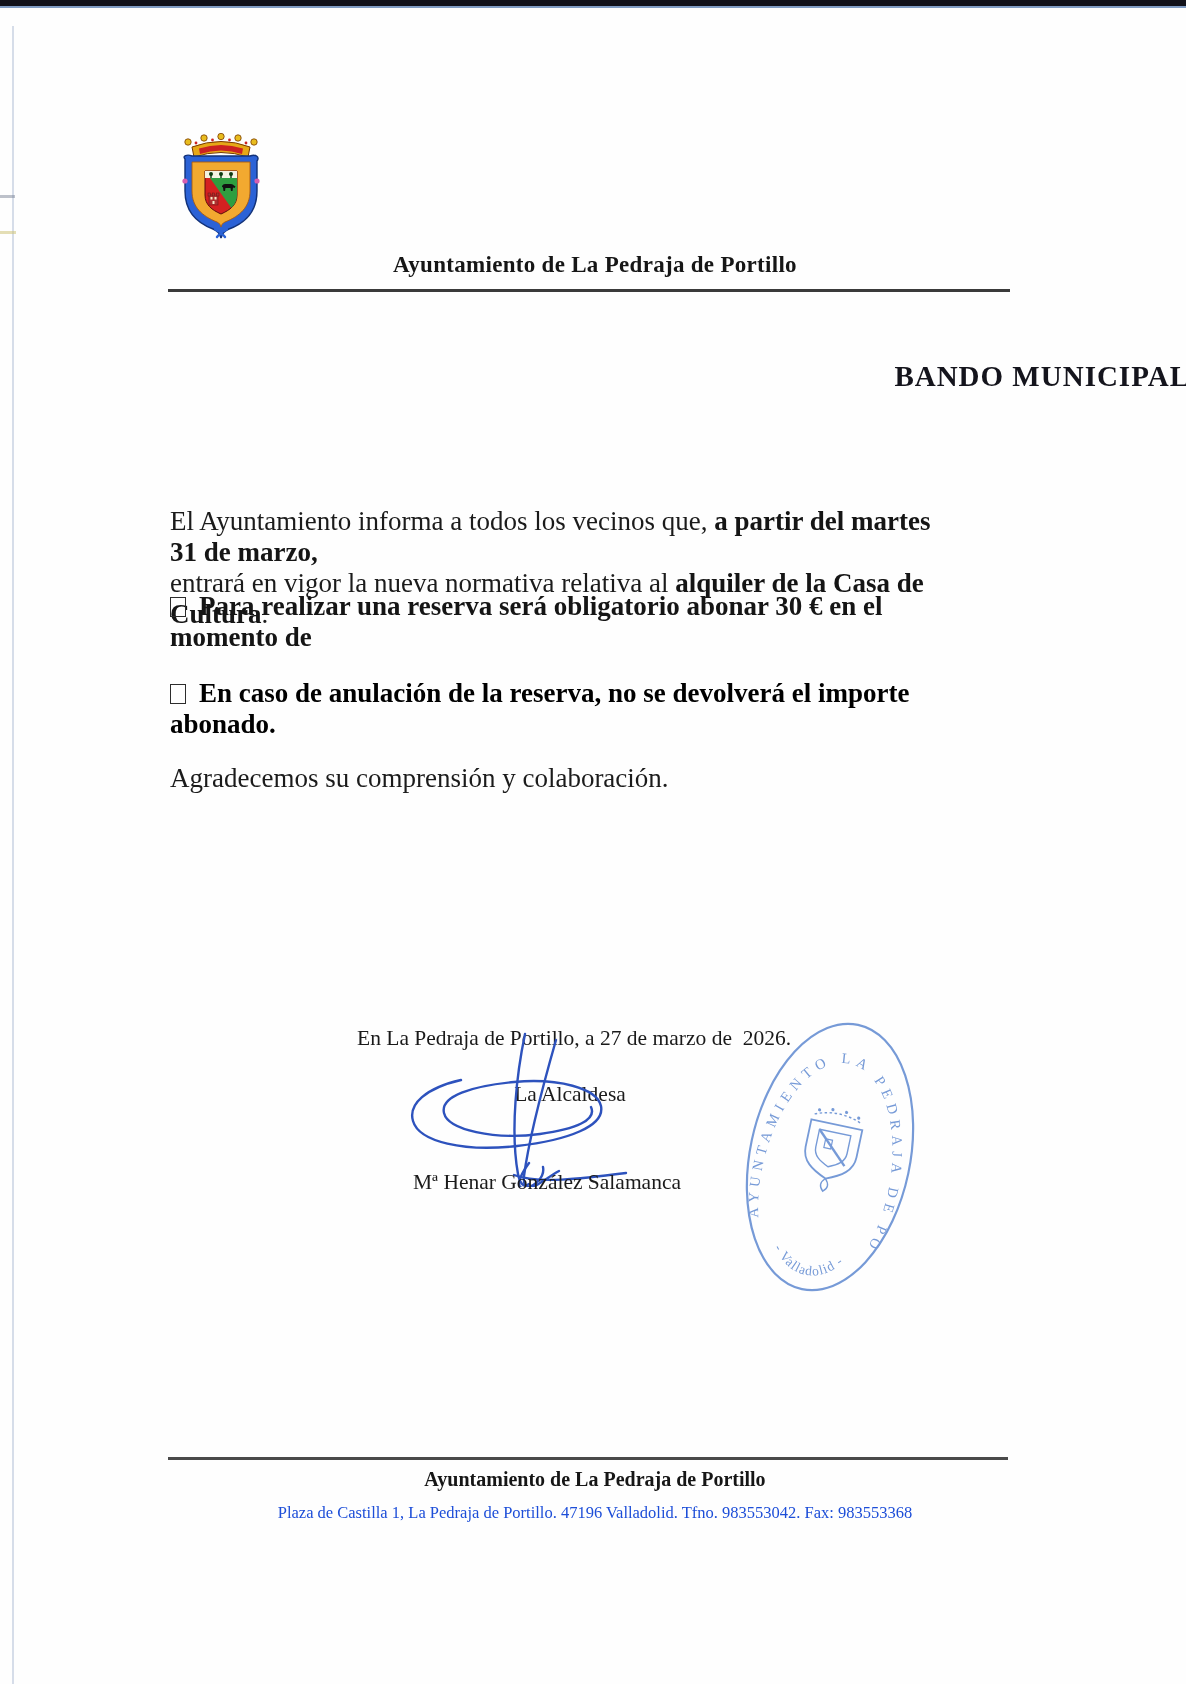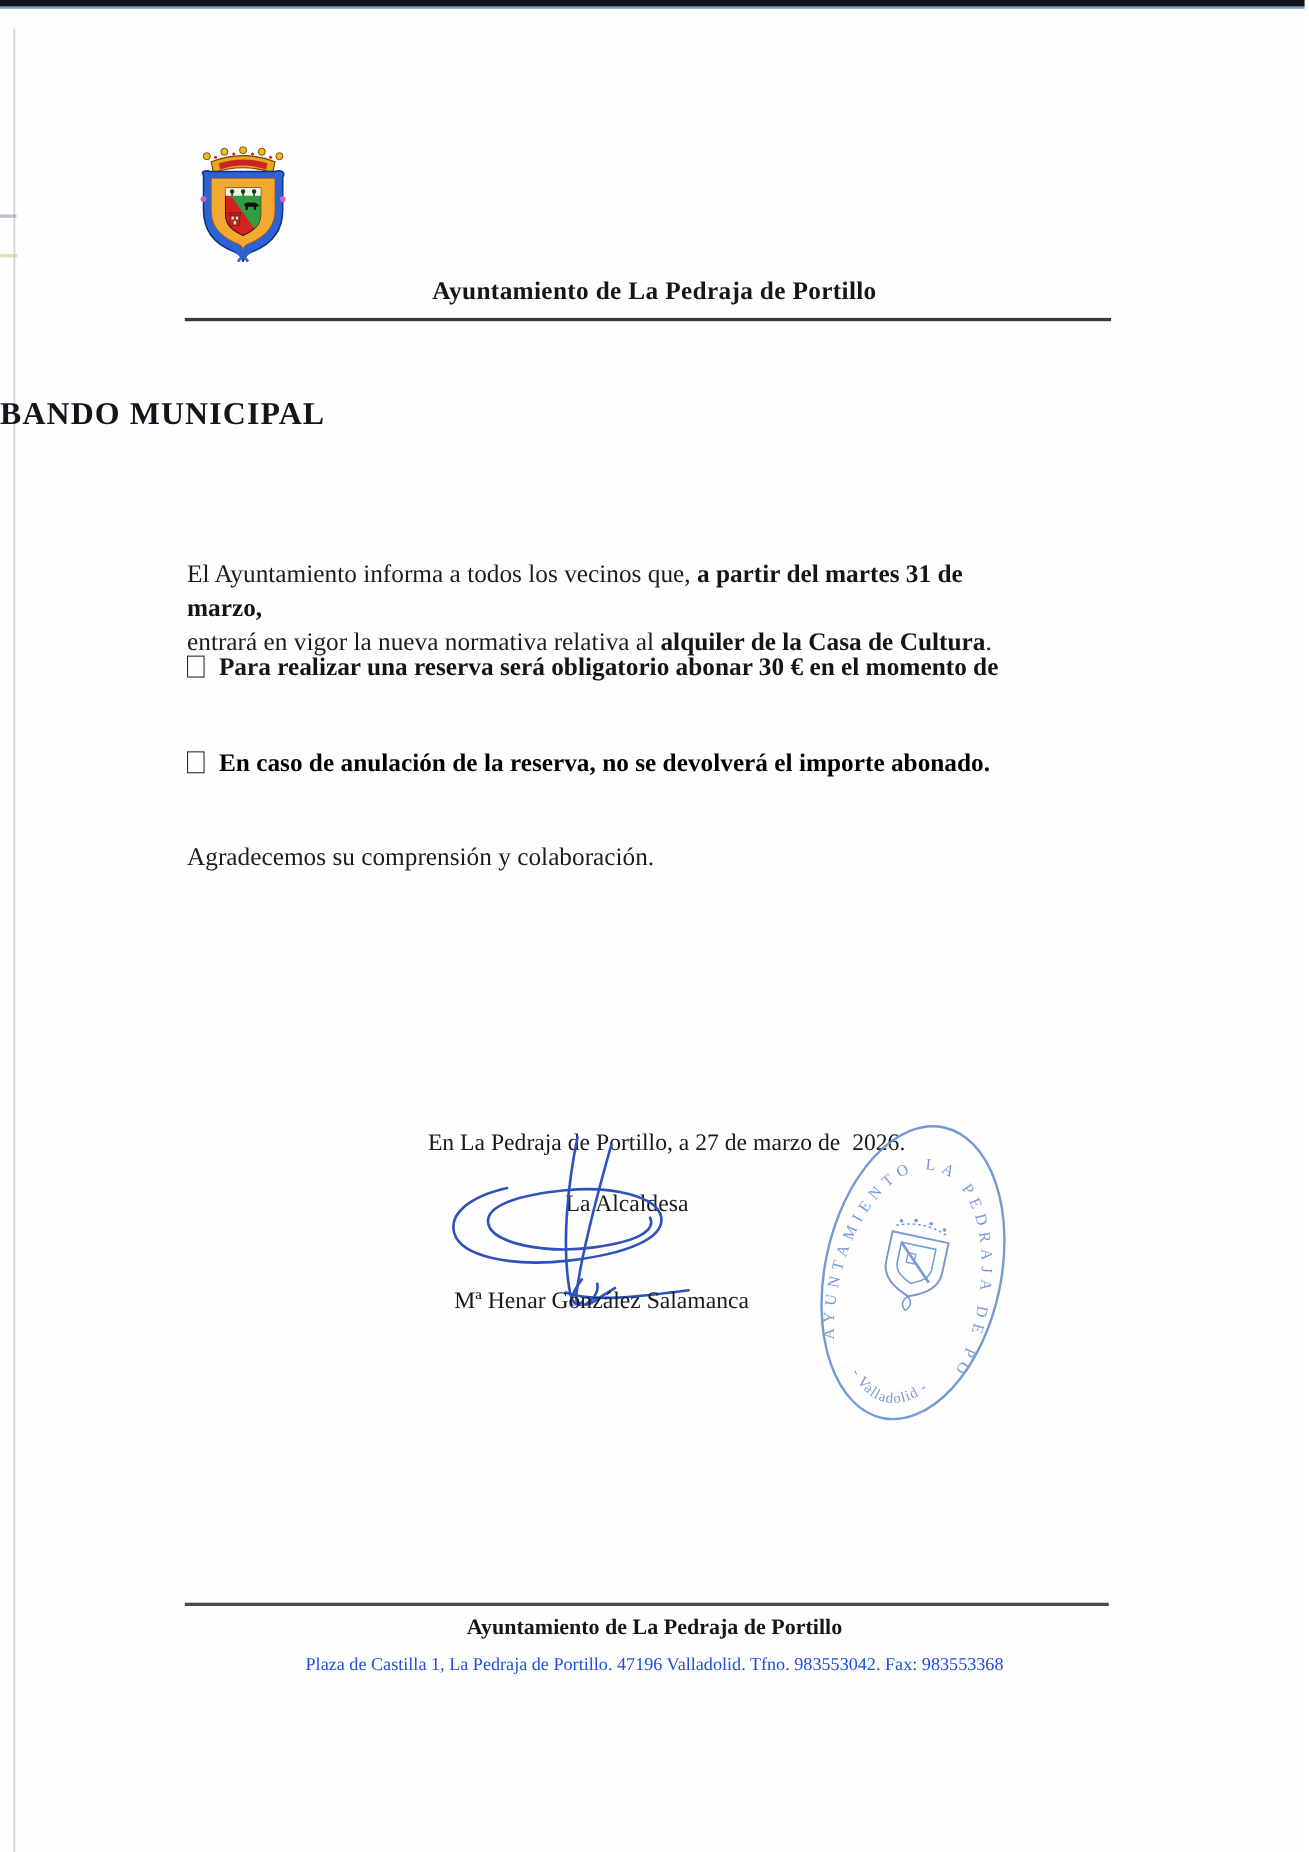--- a/index.html
+++ b/index.html
@@ -25,37 +25,37 @@
     position:absolute;left:0;top:252px;width:1190px;
     text-align:center;font-size:23px;font-weight:bold;color:#161616;
     letter-spacing:.3px;
   }
   .rule{position:absolute;background:#3a3a3a;}
   .header-rule{left:168px;top:289px;width:842px;height:3px;}
   .footer-rule{left:168px;top:1457px;width:840px;height:3px;background:#4a4a4a;}
 
   .doc-title{
     position:absolute;left:0;top:360px;width:1190px;
-    text-align:left;font-size:29px;font-weight:bold;color:#14141c;
+    text-align:right;font-size:29px;font-weight:bold;color:#14141c;
     letter-spacing:1px;
   }
 
-  .body-block{position:absolute;left:170px;width:765px;font-size:23px;line-height:31px;}
+  .body-block{position:absolute;left:170px;width:765px;font-size:27px;line-height:31px;}
   .intro{top:506px;}
   .rule-item-1{top:591px;font-weight:bold;color:#151515;}
   .rule-item-2{top:678px;font-weight:bold;color:#000000;}
   .closing{top:745px;margin-top:18px;}
   b,.bold{font-weight:bold;color:#151515;}
 
   .checkbox{
     display:inline-block;width:14px;height:18px;
     border:1.6px solid #2c2c2c;vertical-align:-2px;margin-right:13px;
   }
 
-  .date-line{position:absolute;left:357px;top:1026px;font-size:21.5px;color:#191919;white-space:pre;margin-left:32px;}
+  .date-line{position:absolute;left:357px;top:1026px;font-size:21.5px;color:#191919;white-space:pre;}
   .signer-role{position:absolute;left:470px;top:1082px;width:200px;text-align:center;font-size:21.5px;}
   .signature{position:absolute;left:398px;top:1032px;width:240px;height:155px;}
   .signer-name{position:absolute;left:413px;top:1170px;font-size:21.5px;text-align:right;}
 
   .stamp{position:absolute;left:728px;top:1004px;width:204px;height:306px;opacity:.92;}
 
   .footer-title{
     position:absolute;left:0;top:1468px;width:1190px;text-align:center;
     font-size:20px;font-weight:bold;color:#161616;
   }

